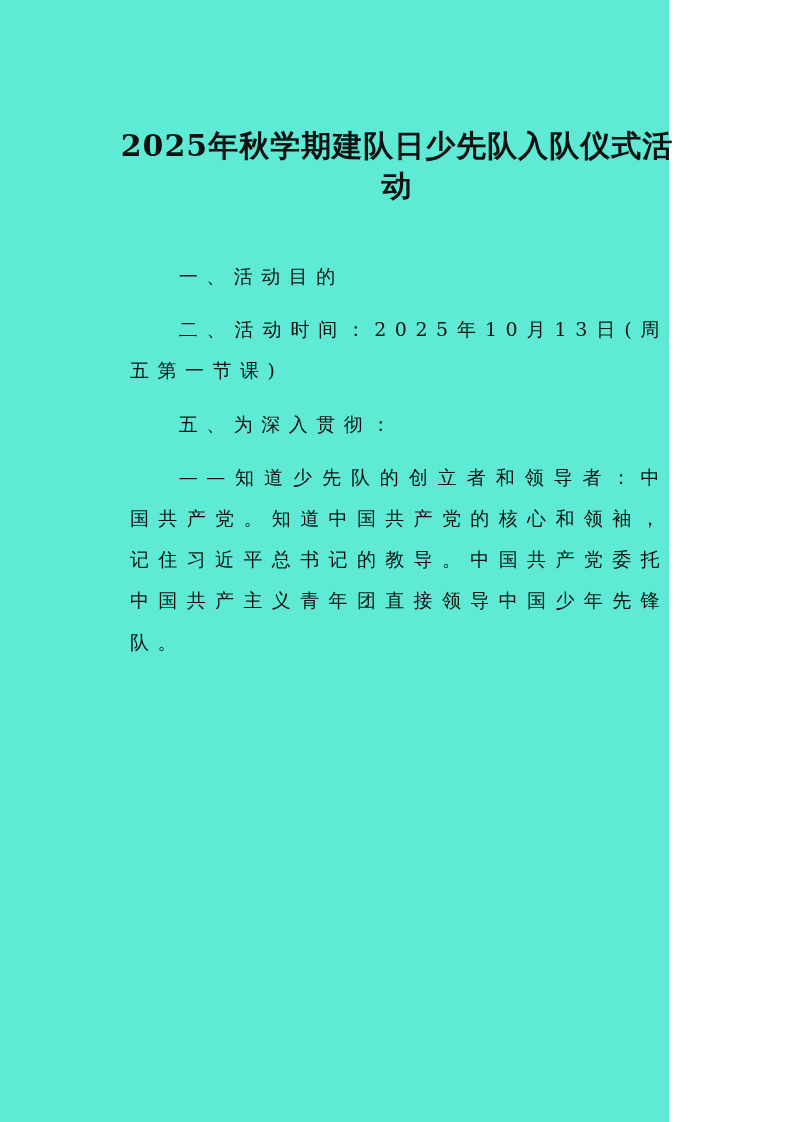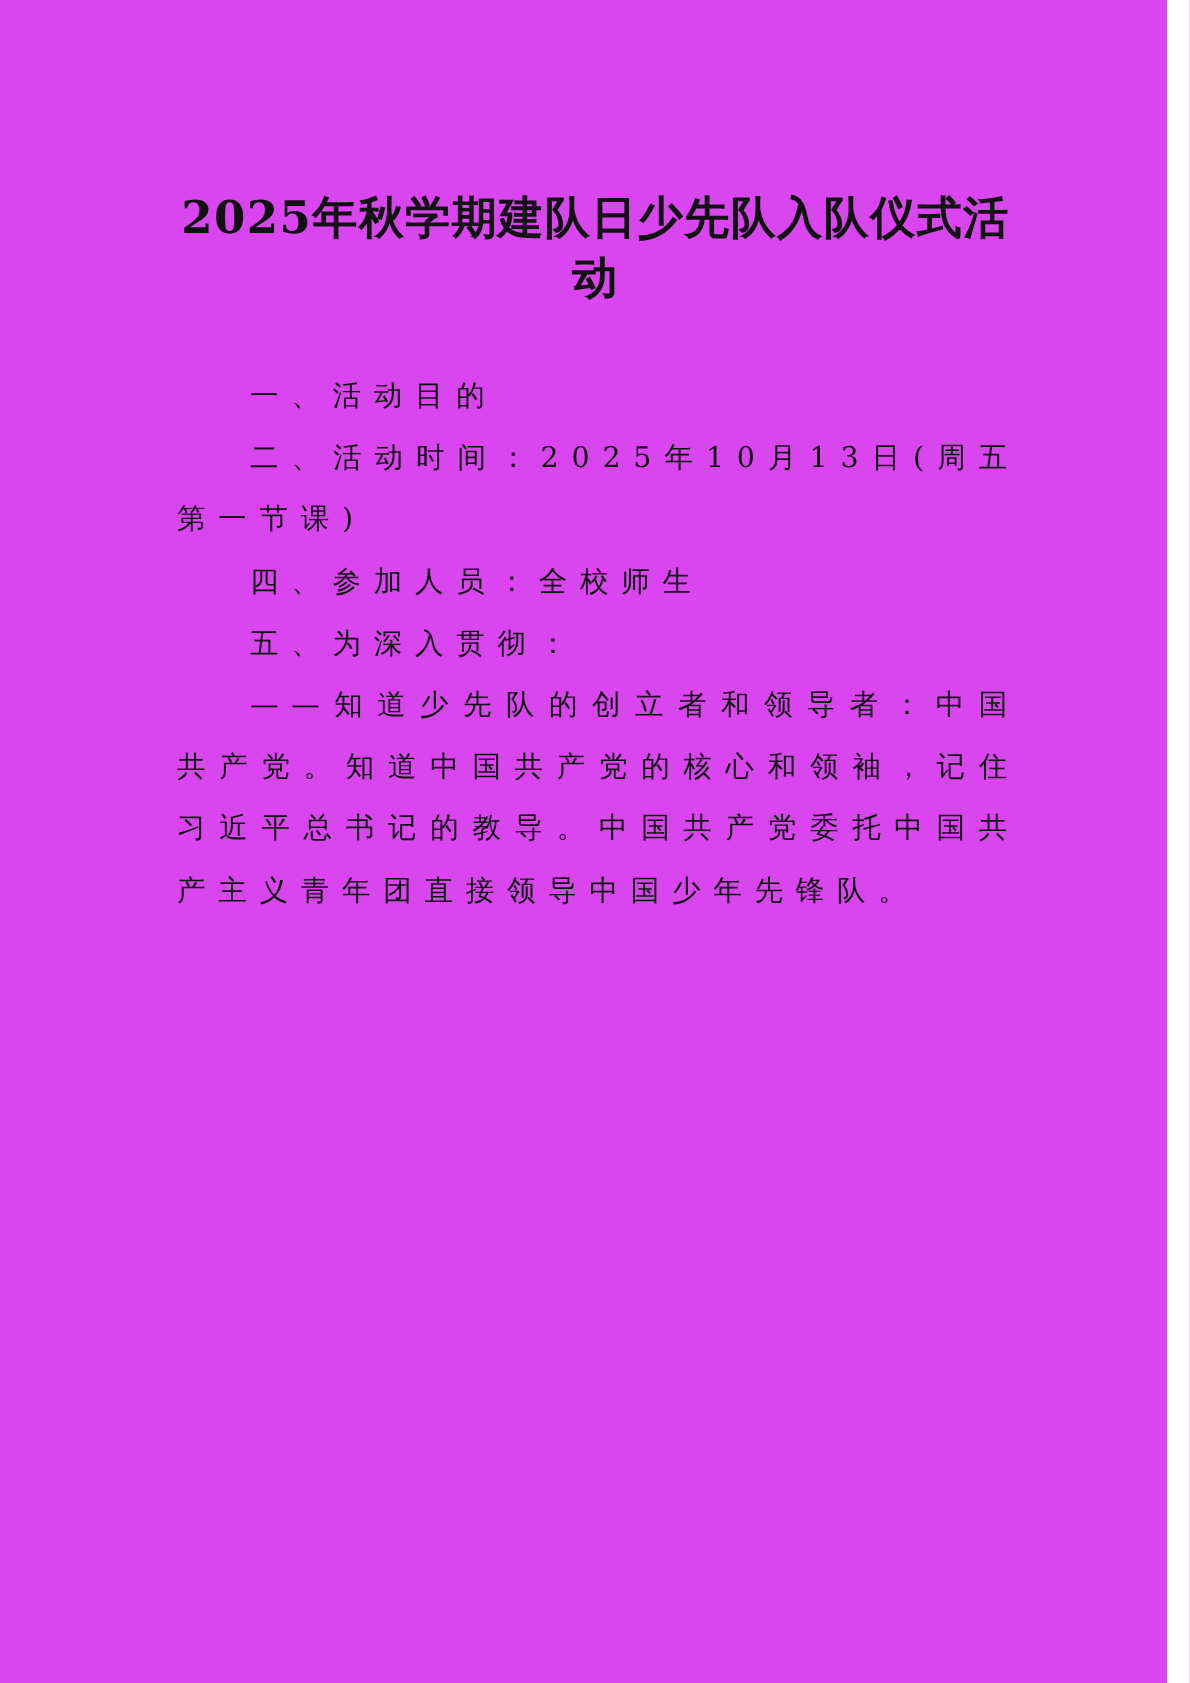--- a/index.html
+++ b/index.html
@@ -1,40 +1,39 @@
 <!DOCTYPE html>
 <html><head>
   <meta charset="utf-8">
   <style>
     html, body { margin: 0; padding: 0; background: #ffffff; }
     body { width: 793px; height: 1122px; position: relative; overflow: hidden; }
     .page {
-      position: absolute; left: 0; top: 0; width: 778px; height: 1122px; background: #d946ef;
+      position: absolute; left: 0; top: 0; width: 669px; height: 1122px; background: #5eead4;
       font-family: "DejaVu Serif", "Liberation Serif", serif; color: #111;
     }
     .title {
       position: absolute; left: 118px; width: 558px; text-align: center;
       font-size: 30px; font-weight: bold; letter-spacing: 1px; line-height: 40px;
       font-family: "DejaVu Serif", "Liberation Serif", serif;
     }
     .t1 { top: 126px; }
     .t2 { top: 176px; font-weight: normal; }
     .body {
       position: absolute; left: 118px; top: 244px; width: 562px;
       font-size: 19px; line-height: 41.2px; letter-spacing: 8.5px;
       text-align: justify; text-align-last: left;
     }
-    .body p { margin: 0; text-indent: 2.56em; }
+    .body p { margin: 12px; text-indent: 2.56em; }
   </style>
 </head>
 <body>
 
 <div class="page">
   <div class="title t1">2025年秋学期建队日少先队入队仪式活动</div>
 
   <div class="body">
     <p>一、活动目的</p>
     <p>二、活动时间：2025年10月13日(周五第一节课)</p>
-    <p>四、参加人员：全校师生</p>
     <p>五、为深入贯彻：</p>
     <p>——知道少先队的创立者和领导者：中国共产党。知道中国共产党的核心和领袖，记住习近平总书记的教导。中国共产党委托中国共产主义青年团直接领导中国少年先锋队。</p>
   </div>
 </div>
 
 </body></html>

